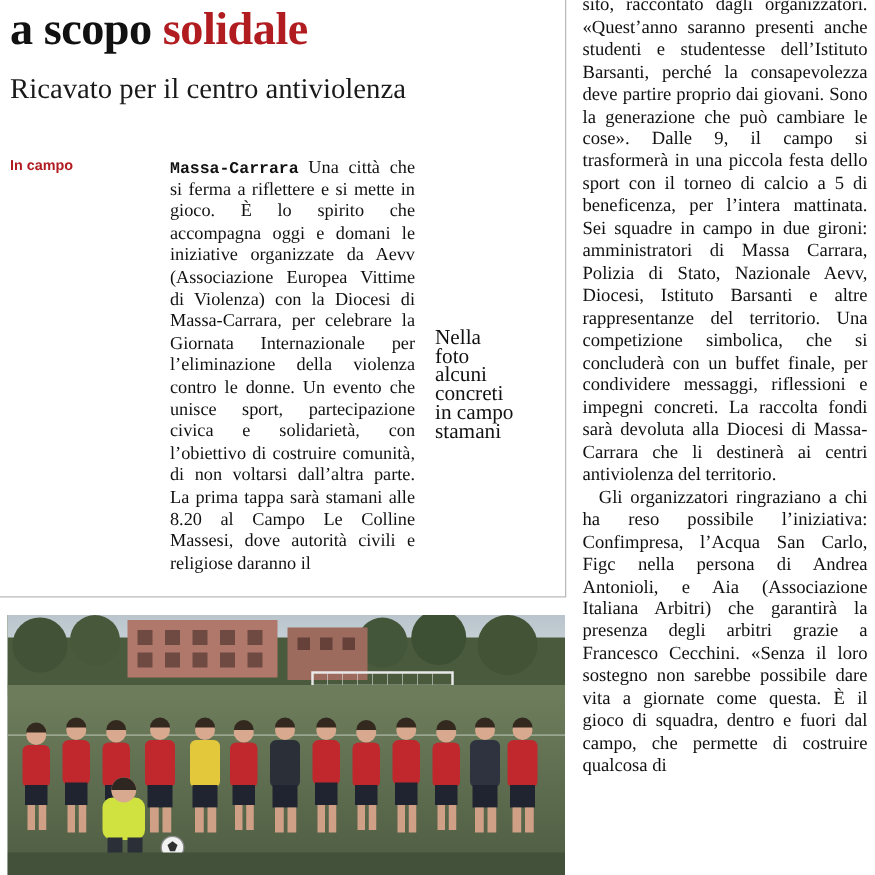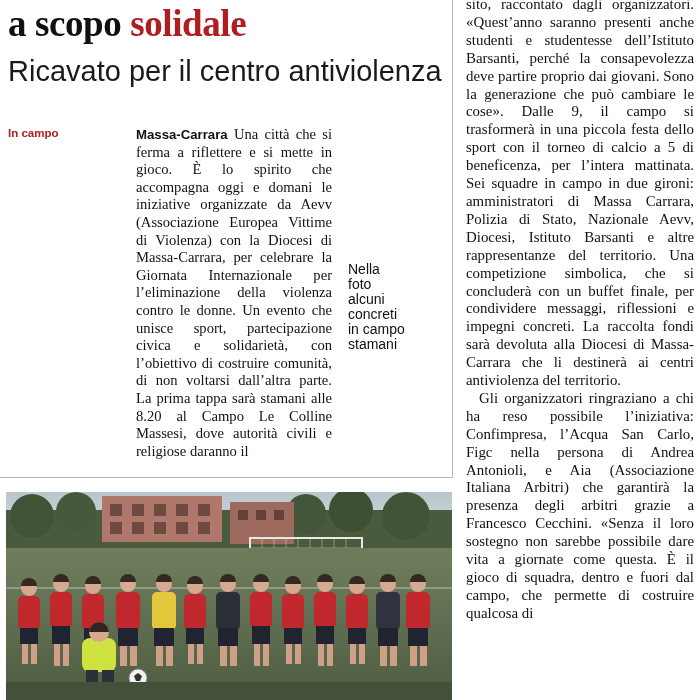--- a/index.html
+++ b/index.html
@@ -38,22 +38,22 @@
     color: #111111;
     margin: 0;
     padding-top: 4px;
     white-space: nowrap;
   }
   .headline .accent {
     color: #b01c20;
     margin-top: 40px;
   }
   .subhead {
-    font-family: Liberation Sans, sans-serif;
-    font-size: 29px;
+    font-family: Liberation Serif, serif;
+    font-size: 23px;
     font-weight: normal;
     line-height: 26px;
     color: #1a1a1a;
     margin: 14px 0 0 0;
     white-space: nowrap;
   }
 
   
   .col-occhiello {
     position: absolute;
@@ -81,33 +81,33 @@
     top: 126px;
     width: 196px;
     font-size: 14.6px;
     line-height: 17.6px;
     text-align: justify;
     text-justify: inter-word;
     hyphens: manual;
   }
   .col-body1 p { margin: 0; }
   .col-body1 .dateline {
-    font-family: Liberation Sans, sans-serif;
+    font-family: Liberation Mono, monospace;
     font-weight: bold;
     font-size: 13.2px;
   }
 
   
   .col-caption {
     position: absolute;
     left: 348px;
     top: 262px;
     width: 64px;
-    font-family: Liberation Sans, sans-serif;
-    font-size: 14px;
+    font-family: Liberation Serif, serif;
+    font-size: 17px;
     line-height: 15px;
     color: #111111;
   }
   .col-caption div { white-space: nowrap; }
 
   
   .vrule {
     position: absolute;
     left: 452px;
     top: 0px;

